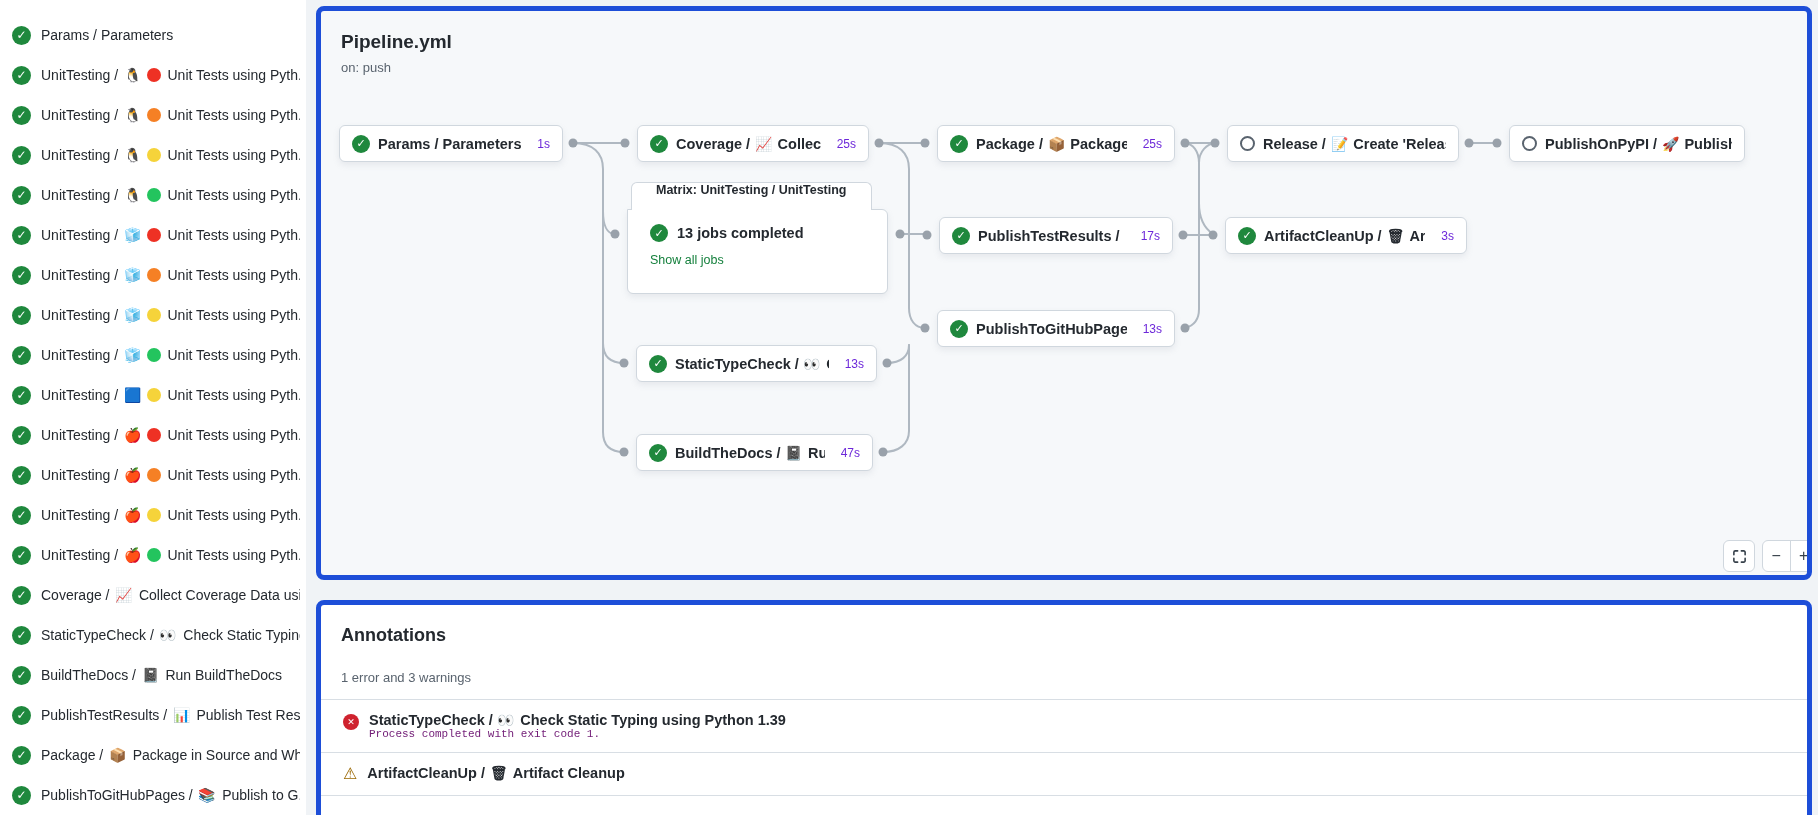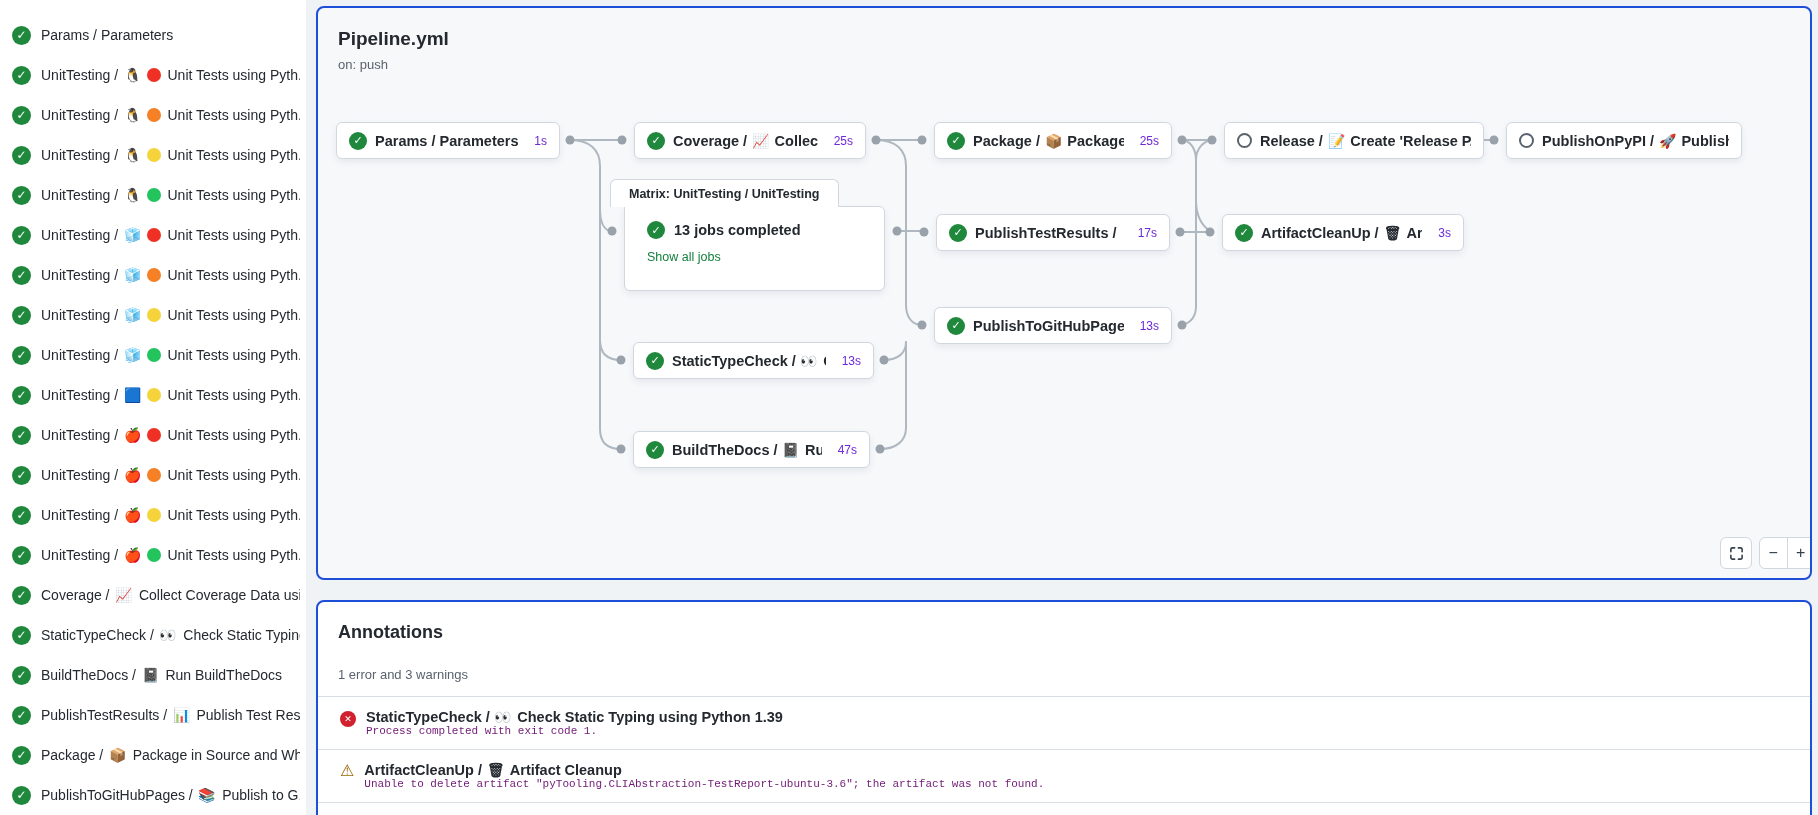--- a/index.html
+++ b/index.html
@@ -25,21 +25,21 @@
   .check-circle {
     flex: 0 0 auto; width: 19px; height: 19px; border-radius: 50%;
     background: #1f883d; color: #fff; font-size: 12px; font-weight: 700;
     display: inline-flex; align-items: center; justify-content: center;
   }
   .vdot { flex: 0 0 auto; width: 14px; height: 14px; border-radius: 50%; display: inline-block; }
   .emo { font-size: 14px; line-height: 1; }
 
   
   .card {
-    position: absolute; background: #f6f8fa; border: 2px solid #1d4ed8; border-radius: 8px;
+    position: absolute; background: #f6f8fa; border: 5px solid #1d4ed8; border-radius: 8px;
   }
   #graph-card { left: 316px; top: 6px; width: 1496px; height: 574px; overflow: hidden; }
   #annot-card { left: 316px; top: 600px; width: 1496px; height: 230px; background: #ffffff; border-radius: 8px 8px 0 0; }
 
   .graph-title { position: absolute; left: 20px; top: 20px; font-size: 19px; font-weight: 700; color: #24292f; }
   .graph-sub   { position: absolute; left: 20px; top: 49px; font-size: 13px; color: #59636e; text-align: right; }
 
   
   svg.edges { position: absolute; left: 0; top: 0; width: 1496px; height: 574px; }
   .gnode {
@@ -57,23 +57,23 @@
     background: #1f883d; color: #fff; font-size: 11px; font-weight: 700;
     display: inline-flex; align-items: center; justify-content: center;
   }
   .st-skipped {
     flex: 0 0 auto; width: 15px; height: 15px; border-radius: 50%;
     border: 2px solid #59636e; background: transparent;
   }
 
   
   .matrix-tab {
-    position: absolute; left: 292px; top: 171px; height: 28px; padding: 0 18px;
+    position: absolute; left: 310px; top: 171px; height: 28px; padding: 0 24px;
     background: #fff; border: 1px solid #d0d7de; border-bottom: none;
-    border-radius: 6px 6px 0 0; display: flex; align-items: center;
+    border-radius: 6px 6px 0 0; display: flex; 
     font-size: 12.5px; font-weight: 600; color: #24292f; z-index: 2;
   }
   .matrix-card {
     position: absolute; left: 306px; top: 198px; width: 261px; height: 85px;
     background: #fff; border: 1px solid #d0d7de; border-radius: 0 6px 6px 6px;
     box-shadow: 0 3px 6px rgba(140,149,159,0.15); padding: 14px 18px 10px 22px;
   }
   .matrix-row { display: flex; align-items: center; gap: 9px; font-size: 14.5px; font-weight: 600; }
   .matrix-link { display: inline-block; margin-top: 11px; font-size: 12.5px; color: #15803d; cursor: pointer; }
 
@@ -352,21 +352,21 @@
   </div>
   <div class="gnode" style="left:616px; top:114px; width:238px;">
     <span class="st-success">✓</span>
     <span class="gname">
         <span>Package /</span>
       <span class="emo">📦</span>
       <span>Package in So...</span>
       </span>
     <span class="gtime">25s</span>
   </div>
-  <div class="gnode" style="left:906px; top:114px; width:260px;">
+  <div class="gnode" style="left:906px; top:114px; width:232px;">
     <span class="st-skipped"></span>
     <span class="gname">
         <span>Release /</span>
       <span class="emo">📝</span>
       <span>Create 'Release P...</span>
       </span>
   </div>
   <div class="gnode" style="left:1188px; top:114px; width:236px;">
     <span class="st-skipped"></span>
     <span class="gname">
@@ -464,18 +464,17 @@
   </div>
 
   <div class="annot-row">
     <span class="annot-icon-warning">⚠</span>
     <div class="annot-body">
       <div class="a-title">
         <span>ArtifactCleanUp /</span>
         <span class="emo">🗑</span>
         <span>Artifact Cleanup</span>
       </div>
-      <div class="a-detail">Unable to delete artifact "pyTooling.CLIAbstraction-TestReport-ubuntu-3.6"; the artifact was not found.</div>
     </div>
   </div>
 
   <div class="annot-end"></div>
 </section>
 
 </body></html>

